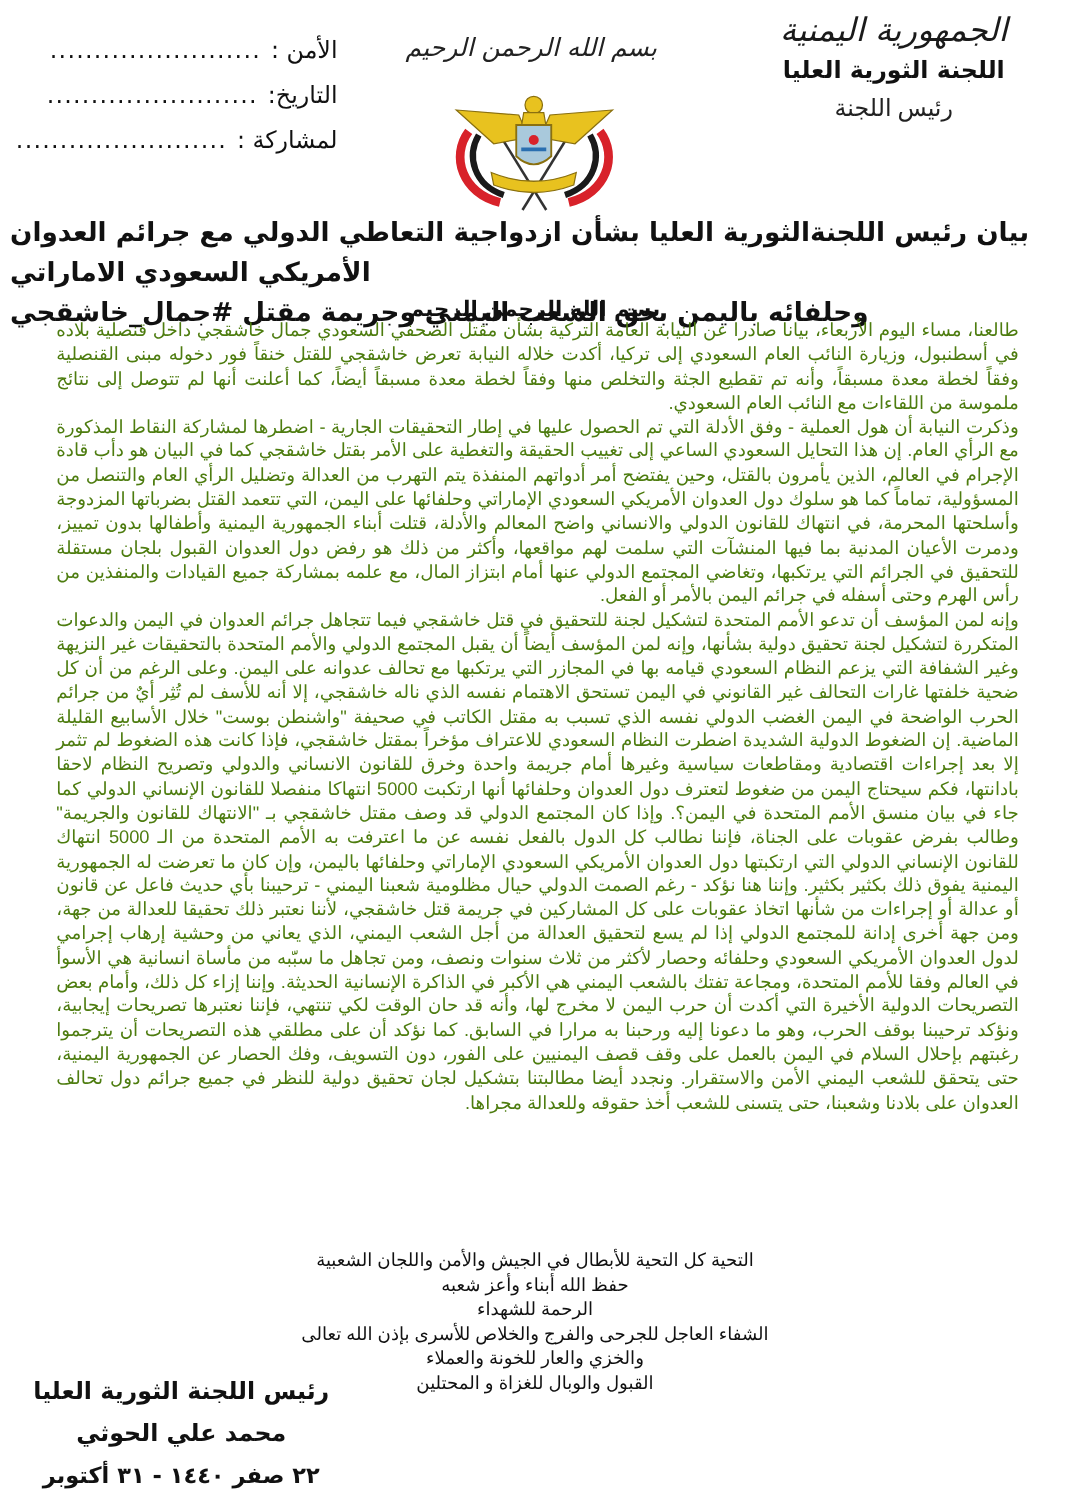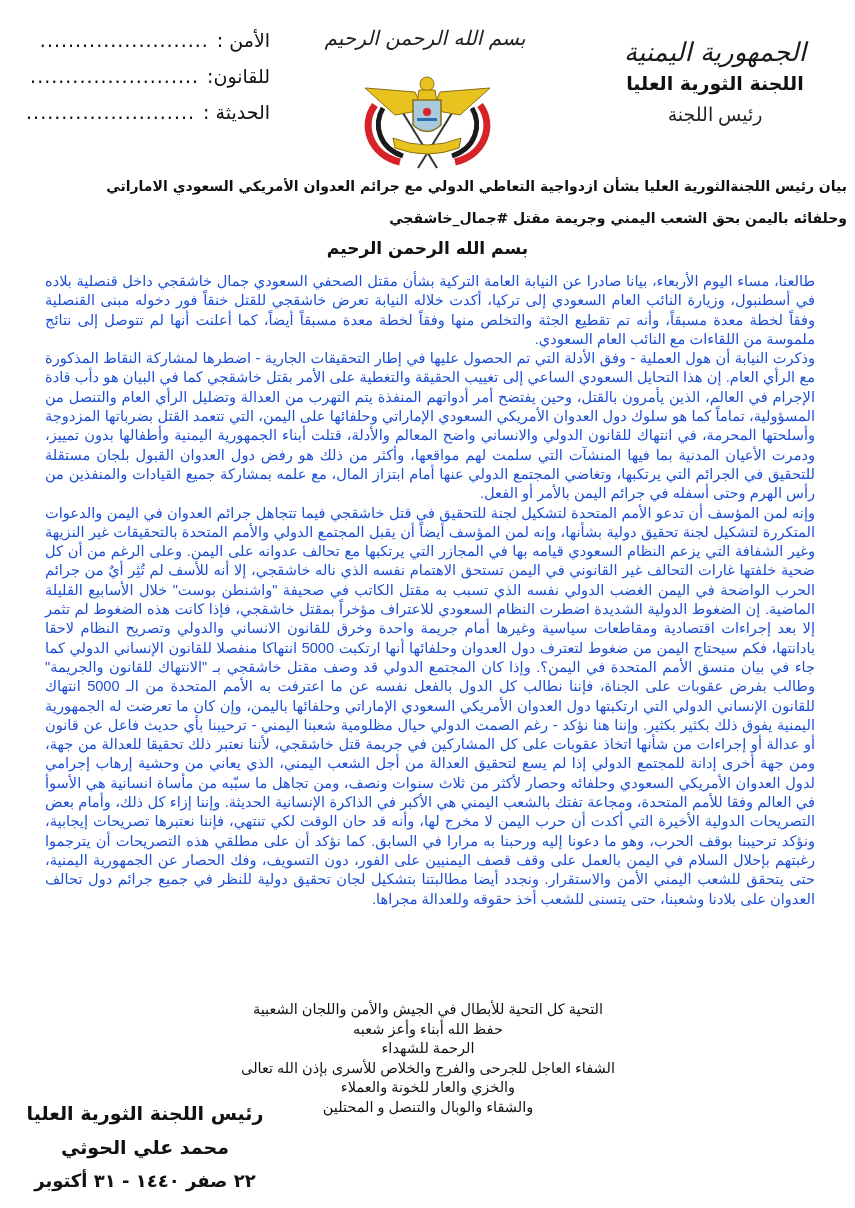--- a/index.html
+++ b/index.html
@@ -8,21 +8,21 @@
       height: 1208px;
       position: relative;
       overflow: hidden;
       color: #111;
       font-family: "DejaVu Sans", "Liberation Sans", sans-serif;
     }
     .page { position: absolute; inset: 0; direction: rtl; }
 
     
     .hdr-right {
-      position: absolute; top: 35px; right: 40px; width: 200px;
+      position: absolute; top: 8px; right: 40px; width: 200px;
       text-align: center;
     }
     .hdr-right .republic {
       font-family: "DejaVu Serif", serif;
       font-style: italic;
       font-size: 26px; line-height: 34px; letter-spacing: 1px;
       color: #1a1a1a;
     }
     .hdr-right .committee {
       font-family: "DejaVu Sans", sans-serif;
@@ -44,36 +44,36 @@
       position: absolute; top: 22px; left: 20px; width: 250px;
       font-size: 19px; line-height: 36px;
     }
     .hdr-left .row { display: flex; justify-content: flex-start; gap: 8px; white-space: nowrap; }
     .hdr-left .lbl { font-family: "DejaVu Sans", sans-serif; }
     .hdr-left .dots { direction: ltr; letter-spacing: 1px; }
 
     
     .title {
       position: absolute; top: 170px; left: 8px; right: 8px;
-      text-align: right; font-weight: bold;
+      text-align: left; font-weight: bold;
       font-family: "DejaVu Sans", sans-serif;
-      font-size: 14px; line-height: 32px;
+      font-size: 21px; line-height: 32px;
     }
     .basmala {
       position: absolute; top: 238px; left: 0; right: 0;
       text-align: center; font-weight: bold; font-size: 17px;
     }
 
     
     .body-text {
-      position: absolute; top: 272px; left: 45px; right: 40px;
+      position: absolute; top: 256px; left: 45px; right: 40px;
       font-family: "Liberation Sans", sans-serif;
       font-size: 14.6px; line-height: 19.3px;
       text-align: justify; text-align-last: right;
-      color: #1d4ed8;
+      color: #4d7c0f;
     }
     .body-text p { margin: 0; }
 
     
     .closing {
       position: absolute; top: 1000px; left: 238px; width: 380px;
       text-align: center; font-family: "Liberation Sans", sans-serif;
       font-size: 14.5px; line-height: 19.5px;
     }
     .closing div { white-space: nowrap; }
@@ -122,25 +122,25 @@
 
     <path d="M38 68 Q72 82 106 68 L104 78 Q72 90 40 78 Z" fill="#e8c21f" stroke="#8a7010" stroke-width="1"></path>
   </svg>
 
   <div class="hdr-left">
     <div class="row">
       <span class="lbl">الأمن :</span>
       <span class="dots">........................</span>
     </div>
     <div class="row">
-      <span class="lbl">للقانون:</span>
+      <span class="lbl">التاريخ:</span>
       <span class="dots">........................</span>
     </div>
     <div class="row">
-      <span class="lbl">الحديثة :</span>
+      <span class="lbl">لمشاركة :</span>
       <span class="dots">........................</span>
     </div>
   </div>
 
   <div class="title">
     <div>بيان رئيس اللجنةالثورية العليا بشأن ازدواجية التعاطي الدولي مع جرائم العدوان الأمريكي السعودي الاماراتي</div>
     <div>وحلفائه باليمن بحق الشعب اليمني وجريمة مقتل #جمال_خاشقجي</div>
   </div>
 
   <div class="basmala">بسم الله الرحمن الرحيم</div>
@@ -150,21 +150,21 @@
     <p>وذكرت النيابة أن هول العملية - وفق الأدلة التي تم الحصول عليها في إطار التحقيقات الجارية - اضطرها لمشاركة النقاط المذكورة مع الرأي العام. إن هذا التحايل السعودي الساعي إلى تغييب الحقيقة والتغطية على الأمر بقتل خاشقجي كما في البيان هو دأب قادة الإجرام في العالم، الذين يأمرون بالقتل، وحين يفتضح أمر أدواتهم المنفذة يتم التهرب من العدالة وتضليل الرأي العام والتنصل من المسؤولية، تماماً كما هو سلوك دول العدوان الأمريكي السعودي الإماراتي وحلفائها على اليمن، التي تتعمد القتل بضرباتها المزدوجة وأسلحتها المحرمة، في انتهاك للقانون الدولي والانساني واضح المعالم والأدلة، قتلت أبناء الجمهورية اليمنية وأطفالها بدون تمييز، ودمرت الأعيان المدنية بما فيها المنشآت التي سلمت لهم مواقعها، وأكثر من ذلك هو رفض دول العدوان القبول بلجان مستقلة للتحقيق في الجرائم التي يرتكبها، وتغاضي المجتمع الدولي عنها أمام ابتزاز المال، مع علمه بمشاركة جميع القيادات والمنفذين من رأس الهرم وحتى أسفله في جرائم اليمن بالأمر أو الفعل.</p>
     <p>وإنه لمن المؤسف أن تدعو الأمم المتحدة لتشكيل لجنة للتحقيق في قتل خاشقجي فيما تتجاهل جرائم العدوان في اليمن والدعوات المتكررة لتشكيل لجنة تحقيق دولية بشأنها، وإنه لمن المؤسف أيضاً أن يقبل المجتمع الدولي والأمم المتحدة بالتحقيقات غير النزيهة وغير الشفافة التي يزعم النظام السعودي قيامه بها في المجازر التي يرتكبها مع تحالف عدوانه على اليمن. وعلى الرغم من أن كل ضحية خلفتها غارات التحالف غير القانوني في اليمن تستحق الاهتمام نفسه الذي ناله خاشقجي، إلا أنه للأسف لم تُثِر أيٌ من جرائم الحرب الواضحة في اليمن الغضب الدولي نفسه الذي تسبب به مقتل الكاتب في صحيفة "واشنطن بوست" خلال الأسابيع القليلة الماضية. إن الضغوط الدولية الشديدة اضطرت النظام السعودي للاعتراف مؤخراً بمقتل خاشقجي، فإذا كانت هذه الضغوط لم تثمر إلا بعد إجراءات اقتصادية ومقاطعات سياسية وغيرها أمام جريمة واحدة وخرق للقانون الانساني والدولي وتصريح النظام لاحقا بادانتها، فكم سيحتاج اليمن من ضغوط لتعترف دول العدوان وحلفائها أنها ارتكبت 5000 انتهاكا منفصلا للقانون الإنساني الدولي كما جاء في بيان منسق الأمم المتحدة في اليمن؟. وإذا كان المجتمع الدولي قد وصف مقتل خاشقجي بـ "الانتهاك للقانون والجريمة" وطالب بفرض عقوبات على الجناة، فإننا نطالب كل الدول بالفعل نفسه عن ما اعترفت به الأمم المتحدة من الـ 5000 انتهاك للقانون الإنساني الدولي التي ارتكبتها دول العدوان الأمريكي السعودي الإماراتي وحلفائها باليمن، وإن كان ما تعرضت له الجمهورية اليمنية يفوق ذلك بكثير بكثير. وإننا هنا نؤكد - رغم الصمت الدولي حيال مظلومية شعبنا اليمني - ترحيبنا بأي حديث فاعل عن قانون أو عدالة أو إجراءات من شأنها اتخاذ عقوبات على كل المشاركين في جريمة قتل خاشقجي، لأننا نعتبر ذلك تحقيقا للعدالة من جهة، ومن جهة أخرى إدانة للمجتمع الدولي إذا لم يسع لتحقيق العدالة من أجل الشعب اليمني، الذي يعاني من وحشية إرهاب إجرامي لدول العدوان الأمريكي السعودي وحلفائه وحصار لأكثر من ثلاث سنوات ونصف، ومن تجاهل ما سبّبه من مأساة انسانية هي الأسوأ في العالم وفقا للأمم المتحدة، ومجاعة تفتك بالشعب اليمني هي الأكبر في الذاكرة الإنسانية الحديثة. وإننا إزاء كل ذلك، وأمام بعض التصريحات الدولية الأخيرة التي أكدت أن حرب اليمن لا مخرج لها، وأنه قد حان الوقت لكي تنتهي، فإننا نعتبرها تصريحات إيجابية، ونؤكد ترحيبنا بوقف الحرب، وهو ما دعونا إليه ورحبنا به مرارا في السابق. كما نؤكد أن على مطلقي هذه التصريحات أن يترجموا رغبتهم بإحلال السلام في اليمن بالعمل على وقف قصف اليمنيين على الفور، دون التسويف، وفك الحصار عن الجمهورية اليمنية، حتى يتحقق للشعب اليمني الأمن والاستقرار. ونجدد أيضا مطالبتنا بتشكيل لجان تحقيق دولية للنظر في جميع جرائم دول تحالف العدوان على بلادنا وشعبنا، حتى يتسنى للشعب أخذ حقوقه وللعدالة مجراها.</p>
   </div>
 
   <div class="closing">
     <div>التحية كل التحية للأبطال في الجيش والأمن واللجان الشعبية</div>
     <div>حفظ الله أبناء وأعز شعبه</div>
     <div>الرحمة للشهداء</div>
     <div>الشفاء العاجل للجرحى والفرج والخلاص للأسرى بإذن الله تعالى</div>
     <div>والخزي والعار للخونة والعملاء</div>
-    <div>والشقاء والوبال والتنصل و المحتلين</div>
+    <div>القبول والوبال للغزاة و المحتلين</div>
   </div>
 
   <div class="signature">
     <div class="s1">رئيس اللجنة الثورية العليا</div>
     <div class="s2">محمد علي الحوثي</div>
     <div class="s3">٢٢ صفر ١٤٤٠ - ٣١ أكتوبر ٢٠١٨</div>
   </div>
 
 </div>
 

